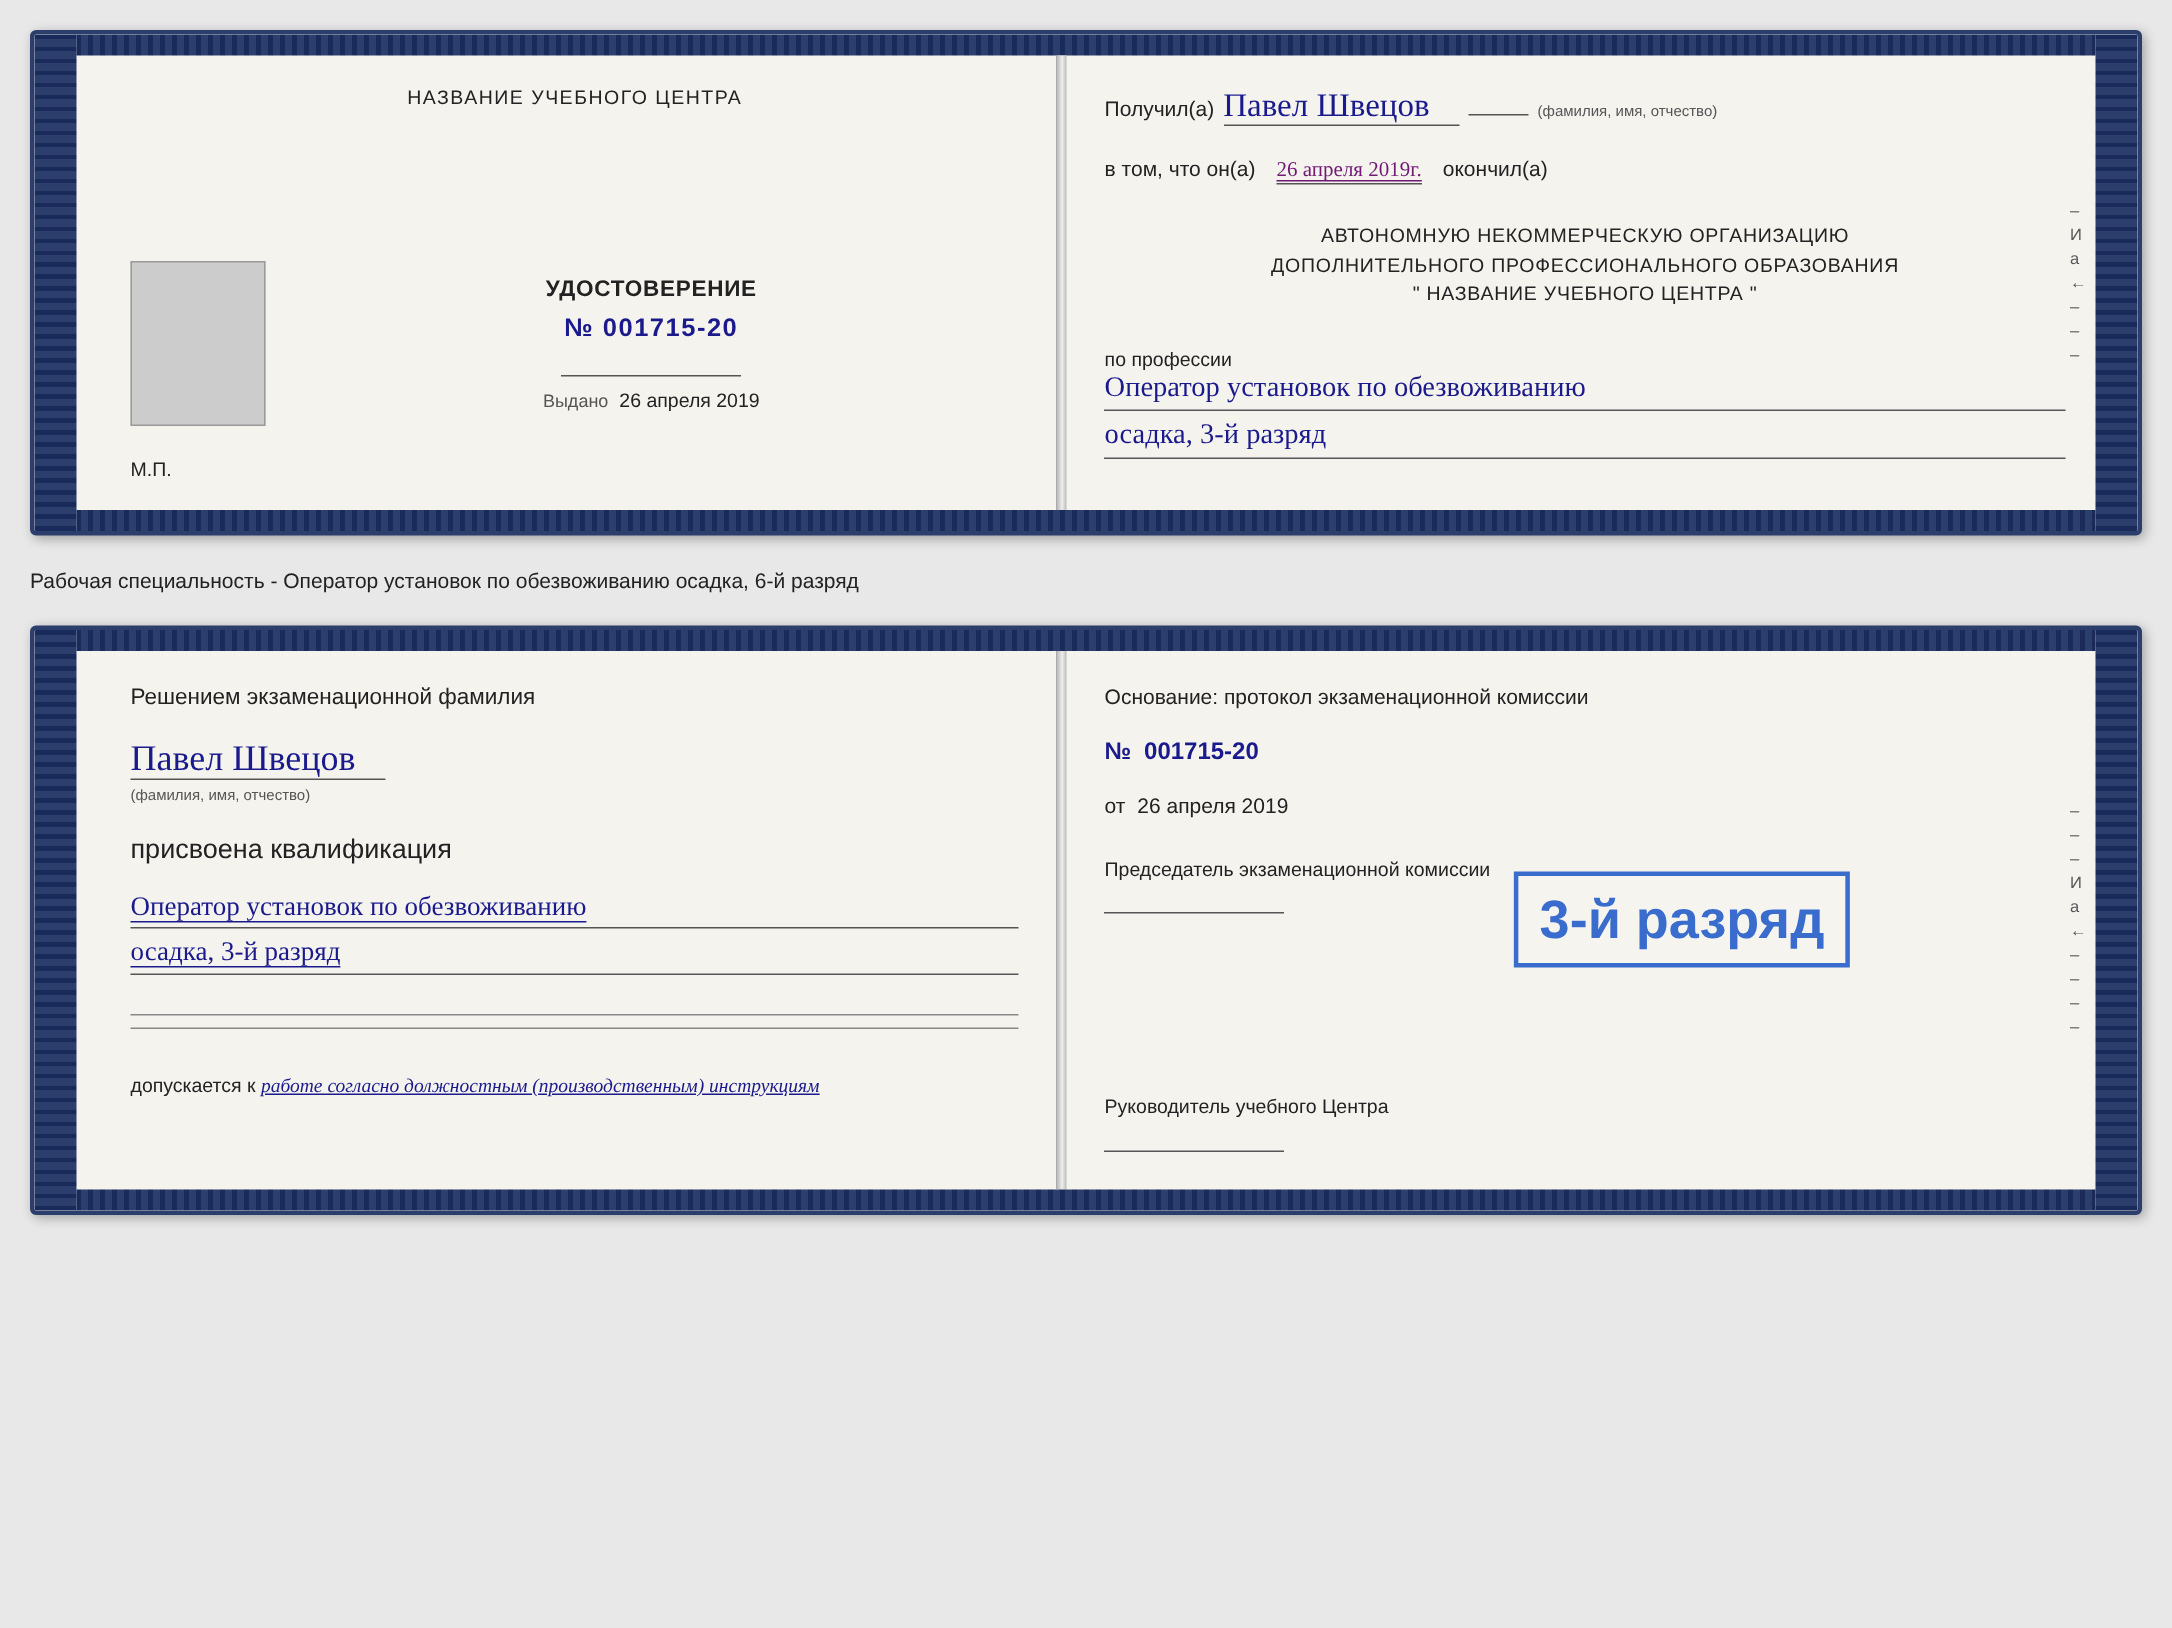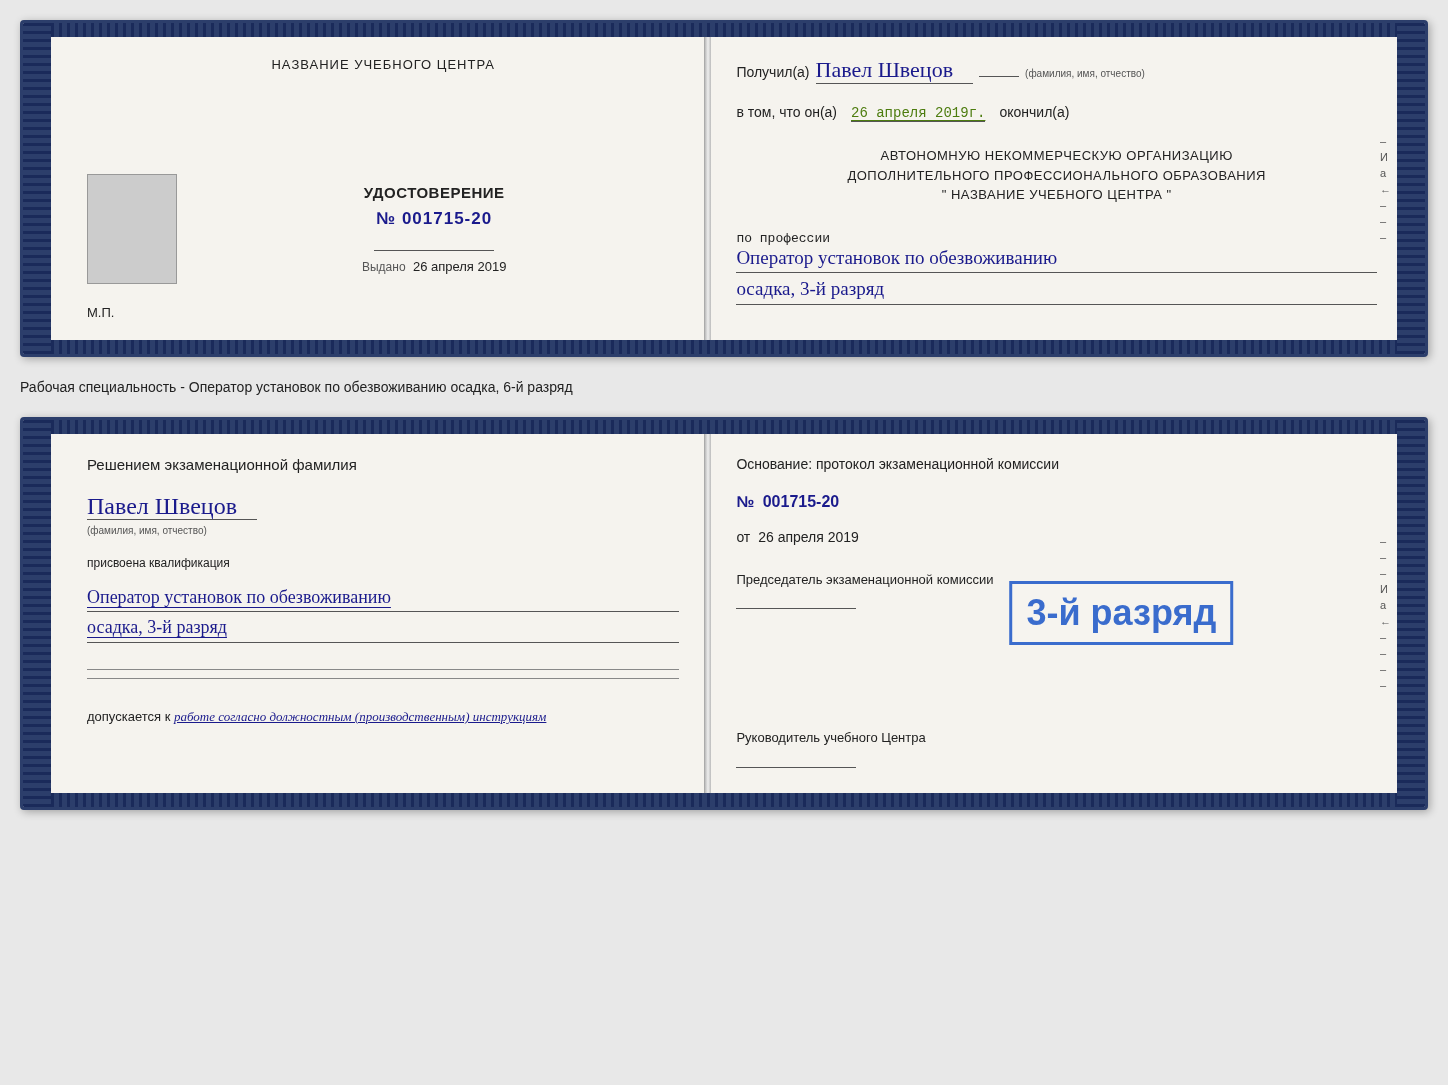--- a/index.html
+++ b/index.html
@@ -195,21 +195,21 @@
       font-family: Arial, sans-serif;
       color: #222;
       text-align: center;
       line-height: 1.5;
       text-transform: uppercase;
       letter-spacing: 0.5px;
     }
 
     .profession-label {
       font-size: 13px;
-      font-family: Liberation Mono, monospace;
+      font-family: Liberation Sans, sans-serif;
       color: #222;
     }
 
     .handwritten-profession {
       font-size: 19px;
       font-family: 'Segoe Script', 'Comic Sans MS', cursive;
       color: #1a1a8c;
       border-bottom: 1px solid #555;
       display: block;
       padding-bottom: 2px;
@@ -333,21 +333,21 @@
 
           <div class="received-line">
             <span style="font-size:14px; font-family:Arial,sans-serif;">Получил(а)</span>
             <span class="handwritten-name">Павел Швецов</span>
             <span style="display:inline-block; width:40px; border-bottom:1px solid #555;"></span>
             <span style="font-size:10px; color:#555; font-family:Arial,sans-serif;">(фамилия, имя, отчество)</span>
           </div>
 
           <div class="date-line" style="margin-top:8px;">
             <span style="font-size:14px; font-family:Arial,sans-serif;">в том, что он(а)</span>
-            <span class="handwritten-date" style="font-size:14px; font-family:Liberation Mono, monospace; color:#4d7c0f; margin: 0 8px;">26 апреля 2019г.</span>
+            <span class="handwritten-date" style="font-size:14px; font-family:Liberation Serif, serif; color:#701a75; margin: 0 8px;">26 апреля 2019г.</span>
             <span style="font-size:14px; font-family:Arial,sans-serif;">окончил(а)</span>
           </div>
 
           <div style="margin-top: 12px;">
             <div class="org-text">АВТОНОМНУЮ НЕКОММЕРЧЕСКУЮ ОРГАНИЗАЦИЮ</div>
             <div class="org-text">ДОПОЛНИТЕЛЬНОГО ПРОФЕССИОНАЛЬНОГО ОБРАЗОВАНИЯ</div>
             <div class="org-text">"    НАЗВАНИЕ УЧЕБНОГО ЦЕНТРА    "</div>
           </div>
 
           <div style="margin-top: 14px;">
@@ -382,21 +382,21 @@
 
         <div class="doc2-left">
           <div style="font-size:15px; font-family:Arial,sans-serif; color:#222; line-height:1.4;">Решением экзаменационной фамилия</div>
 
           <div style="margin-top: 6px;">
             <span class="handwritten-name" style="font-size:24px;">Павел Швецов</span>
             <br>
             <span style="font-size:10px; color:#555; font-family:Arial,sans-serif;">(фамилия, имя, отчество)</span>
           </div>
 
-          <div style="font-size:12px; font-family:Arial,sans-serif; color:#222; margin-top:6px;">присвоена квалификация</div>
+          <div style="font-size:18px; font-family:Arial,sans-serif; color:#222; margin-top:6px;">присвоена квалификация</div>
 
           <div style="margin-top:4px;">
             <span class="handwritten-profession" style="font-size:18px; color:#1a1a8c; text-decoration:underline; text-underline-offset:4px; display:block;">Оператор установок по обезвоживанию</span>
             <span class="handwritten-profession" style="font-size:18px; color:#1a1a8c; text-decoration:underline; text-underline-offset:4px; display:block; margin-top:4px;">осадка, 3-й разряд</span>
           </div>
 
           <div style="margin-top: 12px;">
             <div class="dash-line"></div>
             <div class="dash-line" style="margin-top:8px;"></div>
           </div>

